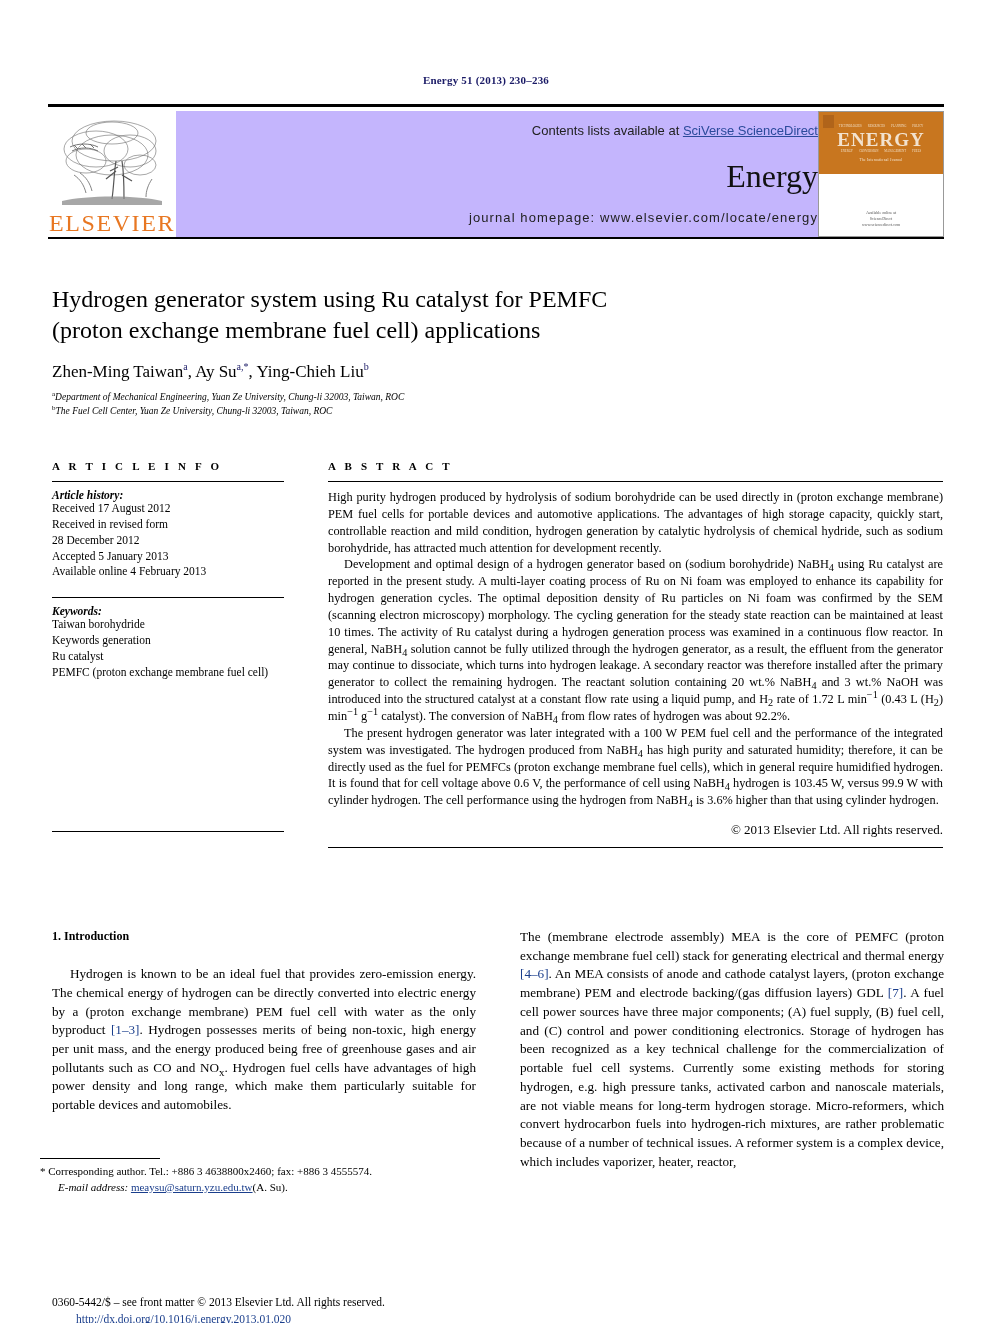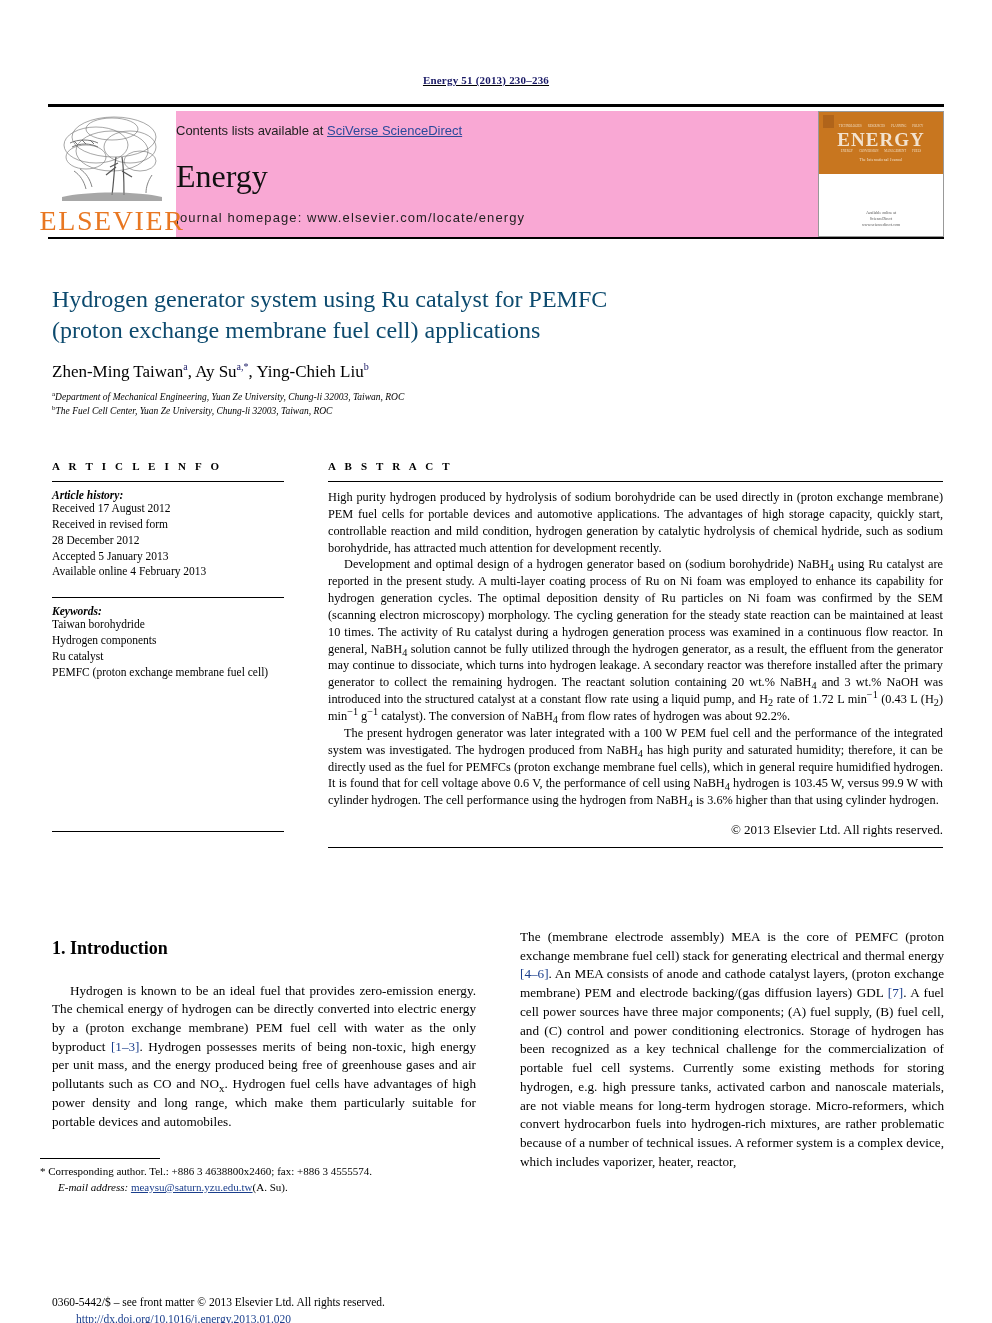--- a/index.html
+++ b/index.html
@@ -13,21 +13,20 @@
     font-family: "Liberation Serif", "DejaVu Serif", serif;
     color: #000000;
     position: relative;
     overflow: hidden;
   }
   .page {
     position: relative;
     width: 972px;
     height: 1323px;
     box-sizing: border-box;
-    text-decoration: underline;
   }
 
   
   .runhead {
     text-align: center;
     font-size: 11px;
     color: #1a1a66;
     font-weight: bold;
     padding-top: 74px;
     letter-spacing: 0.2px;
@@ -60,32 +59,32 @@
   }
   .tree-wrap {
     width: 112px;
     height: 96px;
     position: relative;
     overflow: hidden;
   }
   .elsevier-word {
     font-family: "Liberation Serif", serif;
     color: #E87722;
-    font-size: 28px;
+    font-size: 24px;
     letter-spacing: 1.6px;
     font-weight: normal;
     line-height: 1;
     padding-bottom: 2px;
   }
   .banner-center {
     flex: 1 1 auto;
-    background: #f9a8d4;
+    background: #c4b5fd;
     display: flex;
     flex-direction: column;
-    align-items: flex-start;
+    align-items: flex-end;
     justify-content: space-between;
     padding: 12px 0 12px 0;
   }
   .contents-line {
     font-family: "Liberation Sans", sans-serif;
     font-size: 13px;
     color: #222;
   }
   .contents-line .sd {
     color: #2b4a9b;
@@ -174,21 +173,21 @@
     position: absolute;
     left: 52px;
     top: 284px;
     width: 700px;
   }
   .art-title {
     font-family: "Liberation Serif", serif;
     font-size: 24px;
     line-height: 1.28;
     font-weight: normal;
-    color: #0c4a6e;
+    color: #000000;
     margin: 0;
   }
   .authors {
     font-size: 17px;
     margin-top: 17px;
     color: #000;
   }
   .authors sup {
     color: #1a1a66;
     font-size: 10px;
@@ -268,22 +267,22 @@
   }
   .col {
     width: 424px;
     font-size: 13.2px;
     line-height: 1.42;
     text-align: justify;
   }
   .body-head {
     font-family: "Liberation Serif", serif;
     font-weight: bold;
-    font-size: 18px;
-    margin: 8px 0 20px 0;
+    font-size: 12px;
+    margin: 0 0 20px 0;
   }
   .col p {
     margin: 0;
     text-indent: 18px;
   }
   .col p.noindent { text-indent: 0; }
   .ref { color: #1a3e8c; }
 
   
   .footnotes {
@@ -422,21 +421,21 @@
       <div>Received in revised form</div>
       <div>28 December 2012</div>
       <div>Accepted 5 January 2013</div>
       <div>Available online 4 February 2013</div>
     </div>
     <div class="info-gap"></div>
     <div class="rule"></div>
     <div class="info-sub">Keywords:</div>
     <div class="info-list">
       <div>Taiwan borohydride</div>
-      <div>Hydrogen components</div>
+      <div>Keywords generation</div>
       <div>Ru catalyst</div>
       <div>PEMFC (proton exchange membrane fuel cell)</div>
     </div>
     <div class="info-bottom-rule" style="margin-top:150px;"></div>
   </div>
 
   <div class="abstractblock">
     <div class="sec-head">A B S T R A C T</div>
     <div class="rule"></div>
     <p class="abstract-text">High purity hydrogen produced by hydrolysis of sodium borohydride can be used directly in (proton exchange membrane) PEM fuel cells for portable devices and automotive applications. The advantages of high storage capacity, quickly start, controllable reaction and mild condition, hydrogen generation by catalytic hydrolysis of chemical hydride, such as sodium borohydride, has attracted much attention for development recently.</p>

